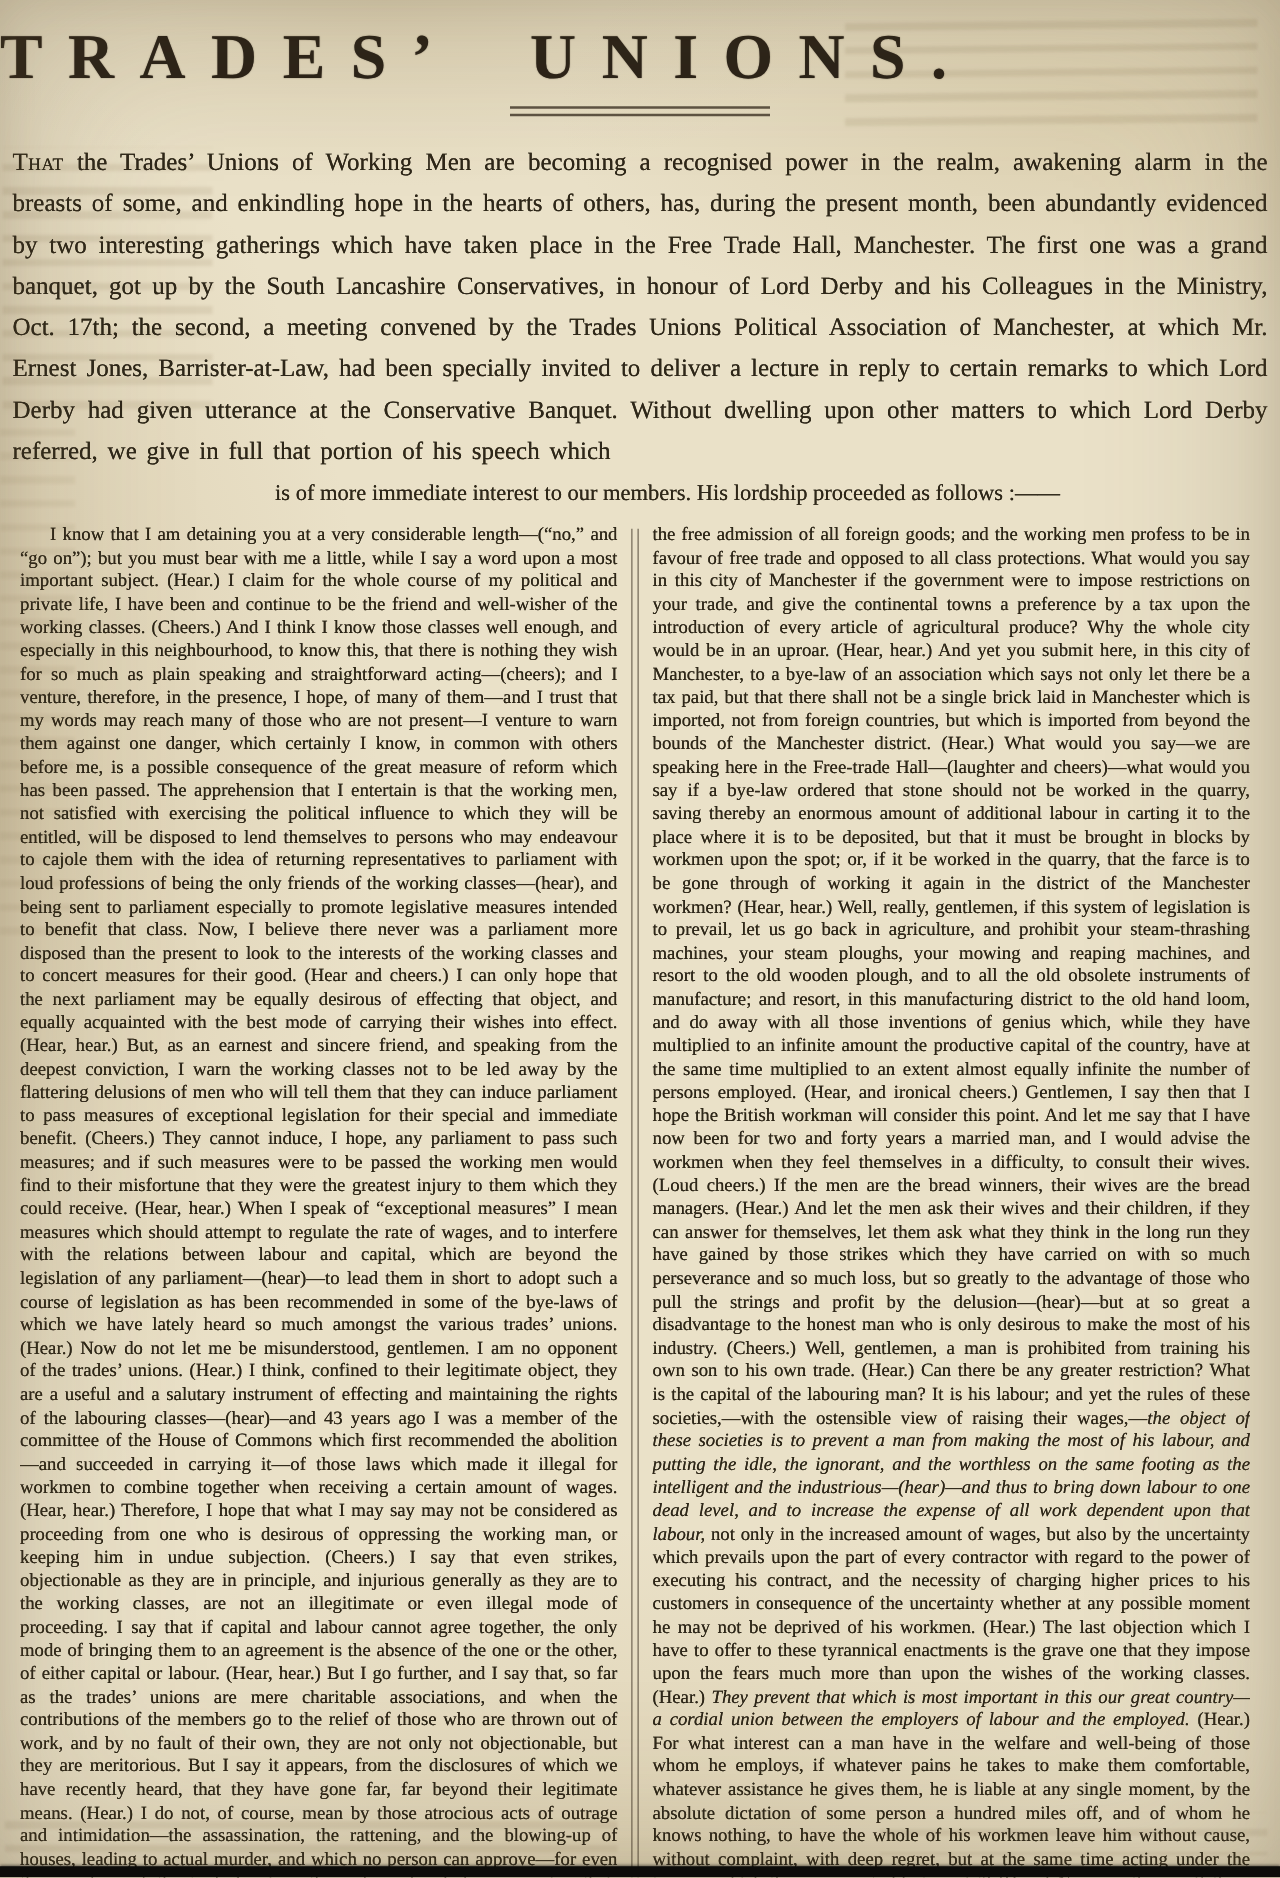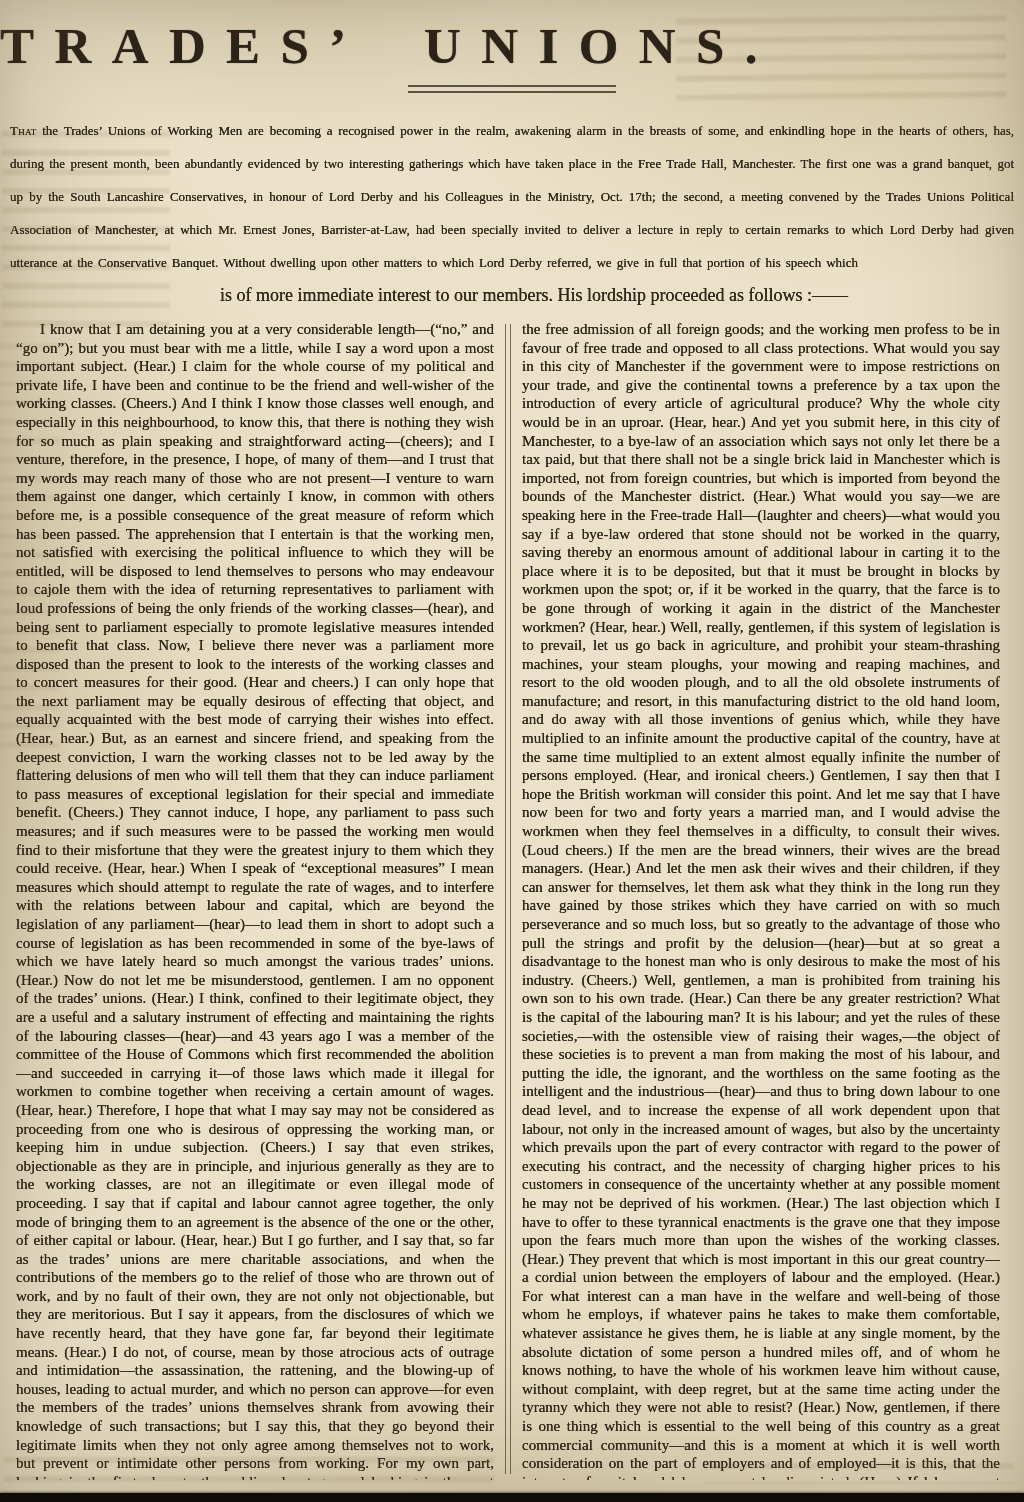--- a/index.html
+++ b/index.html
@@ -36,21 +36,21 @@
     color:#292117;text-shadow:0 0 1px rgba(41,33,23,.65);
   }
   .title-rule{
     width:208px;height:4px;margin:9px auto 0 auto;
     border-top:2px solid #463c2e;border-bottom:2px solid #463c2e;
     opacity:.85;
   }
   .intro{
     position:relative;z-index:2;
     margin:21px 10px 0 10px;
-    font-size:13px;line-height:33px;
+    font-size:20px;line-height:33px;
     text-align:justify;word-spacing:.14em;
     text-shadow:0 0 .4px currentColor;
   }
   .intro-close{
     position:relative;z-index:2;
     font-size:18px;line-height:33px;text-align:center;
     text-shadow:0 0 .4px currentColor;
     padding-left:44px;
   }
   .columns{
@@ -63,21 +63,21 @@
     font-size:15px;line-height:18.6px;
     text-align:justify;word-spacing:.06em;
     text-shadow:0 0 .4px currentColor;
   }
   .col-left{text-indent:1.6em;}
   .col-rule{
     width:4px;height:1150px;margin:4px 11px 0 11px;
     border-left:1.5px solid rgba(74,63,47,.72);
     border-right:1.5px solid rgba(74,63,47,.72);
   }
-  .it{}
+  .it{font-style:italic;}
   .sc{font-variant:small-caps;letter-spacing:.02em;}
   .scan-bar{
     position:absolute;left:0;bottom:0;width:100%;height:9px;
     background:#0d0c0a;z-index:7;
     box-shadow:0 -1px 2px rgba(13,12,10,.5);
   }
 </style>
 </head>
 <body>
 

